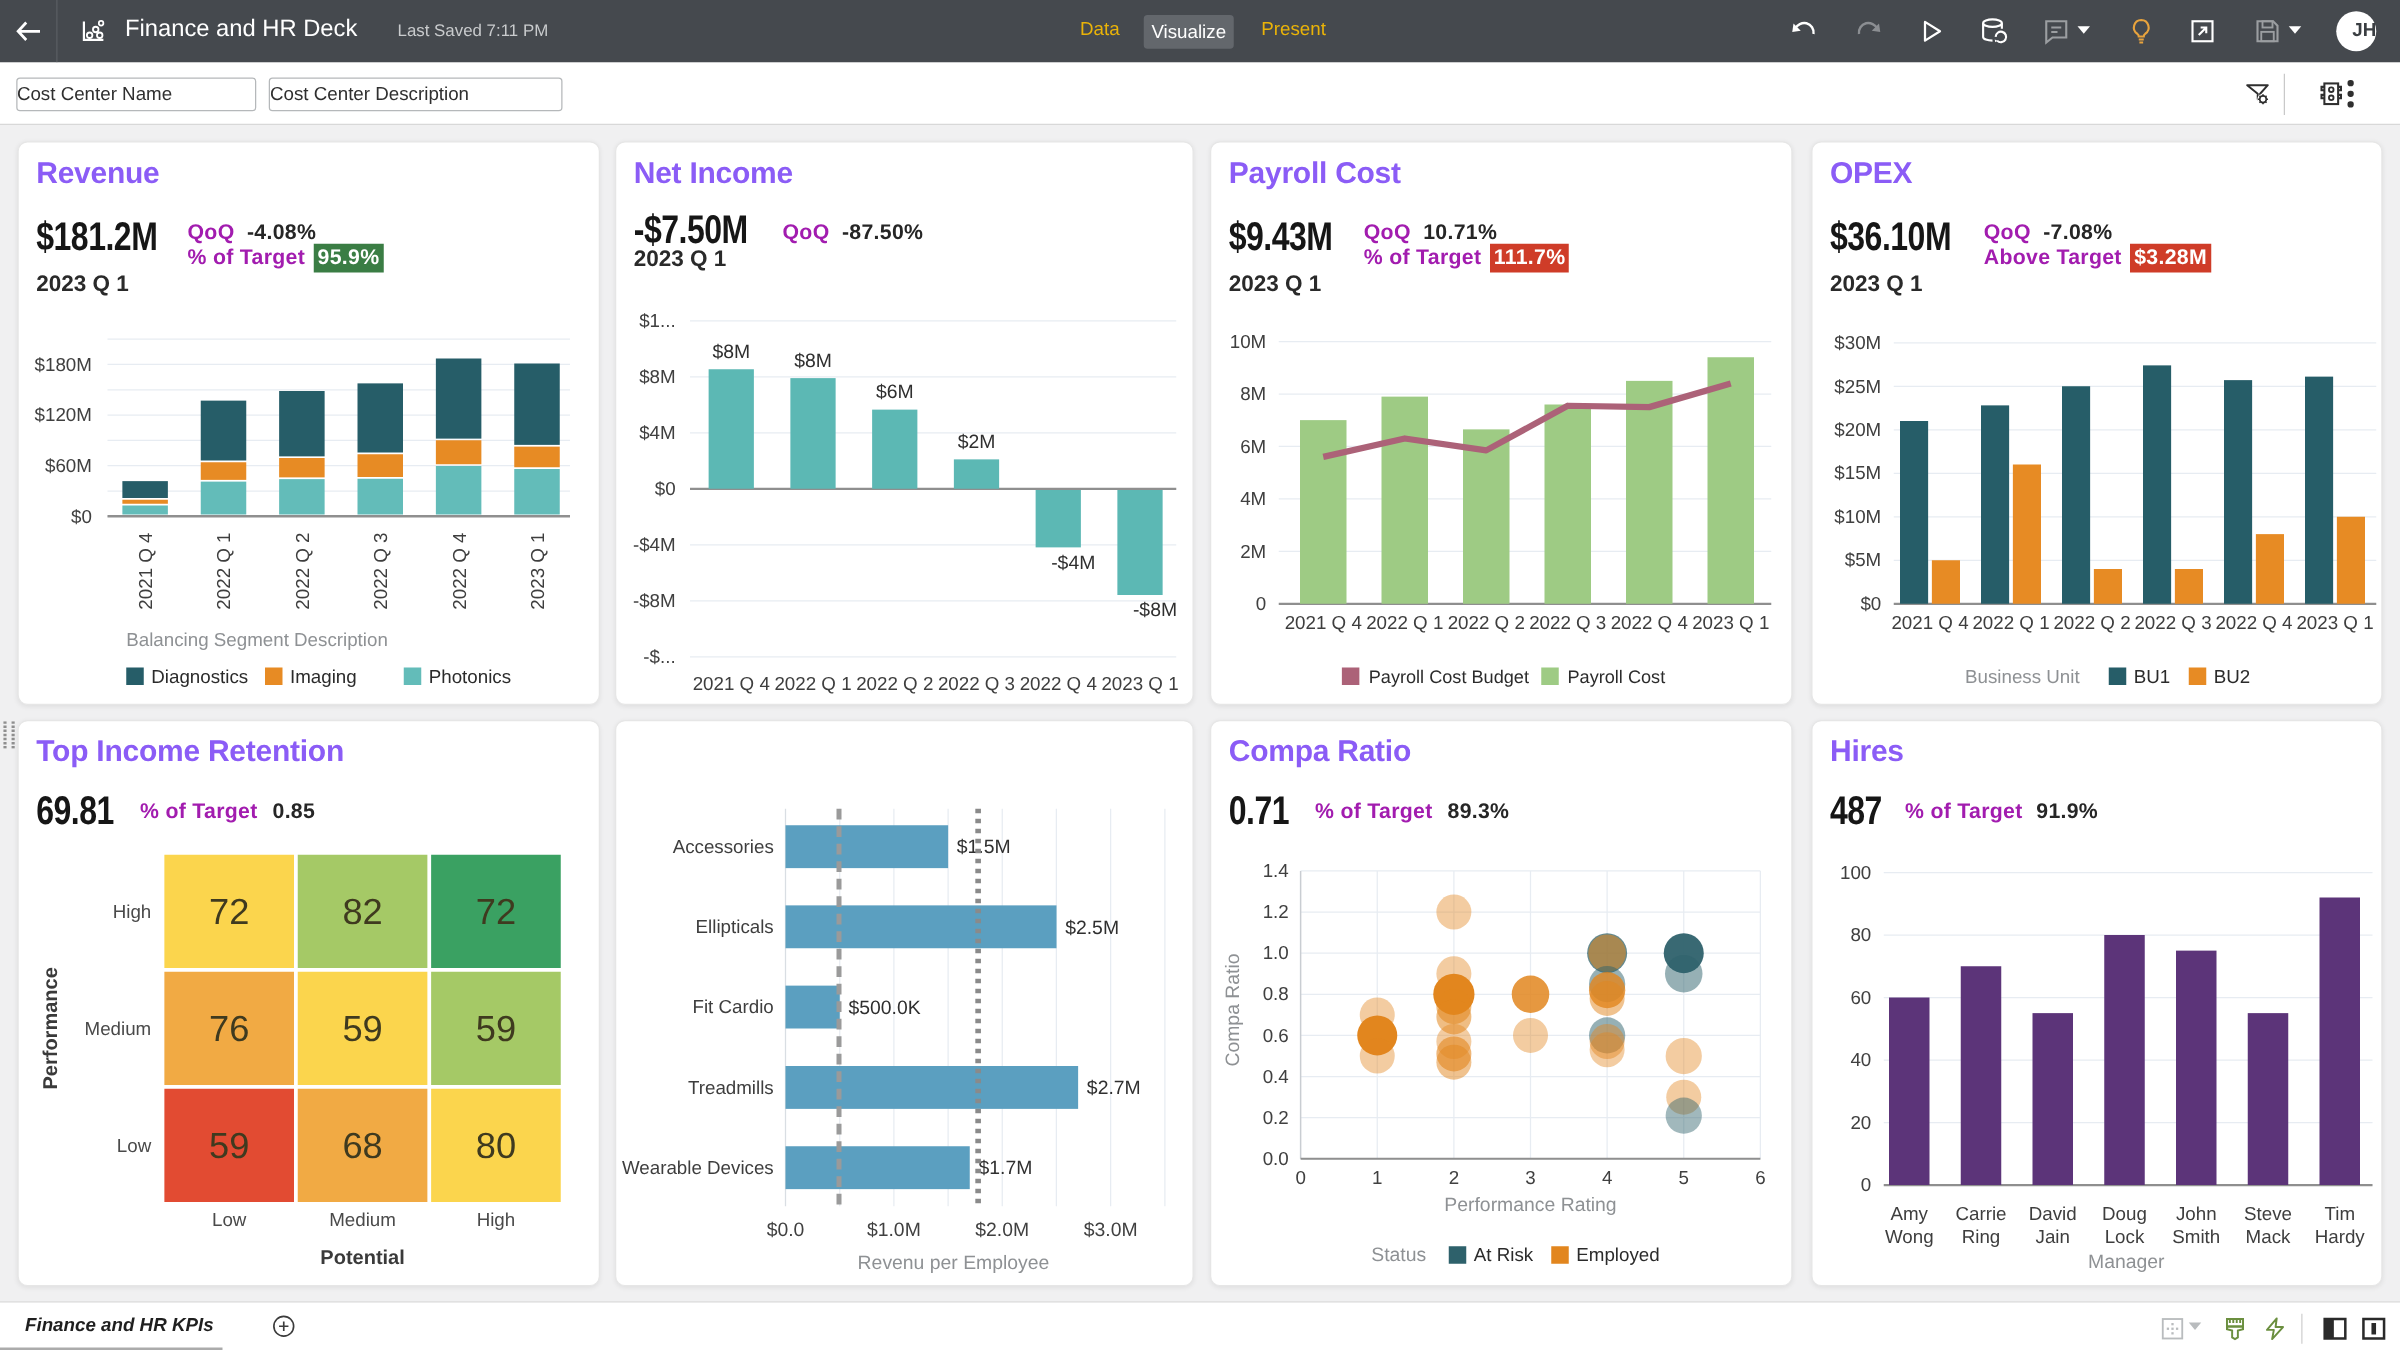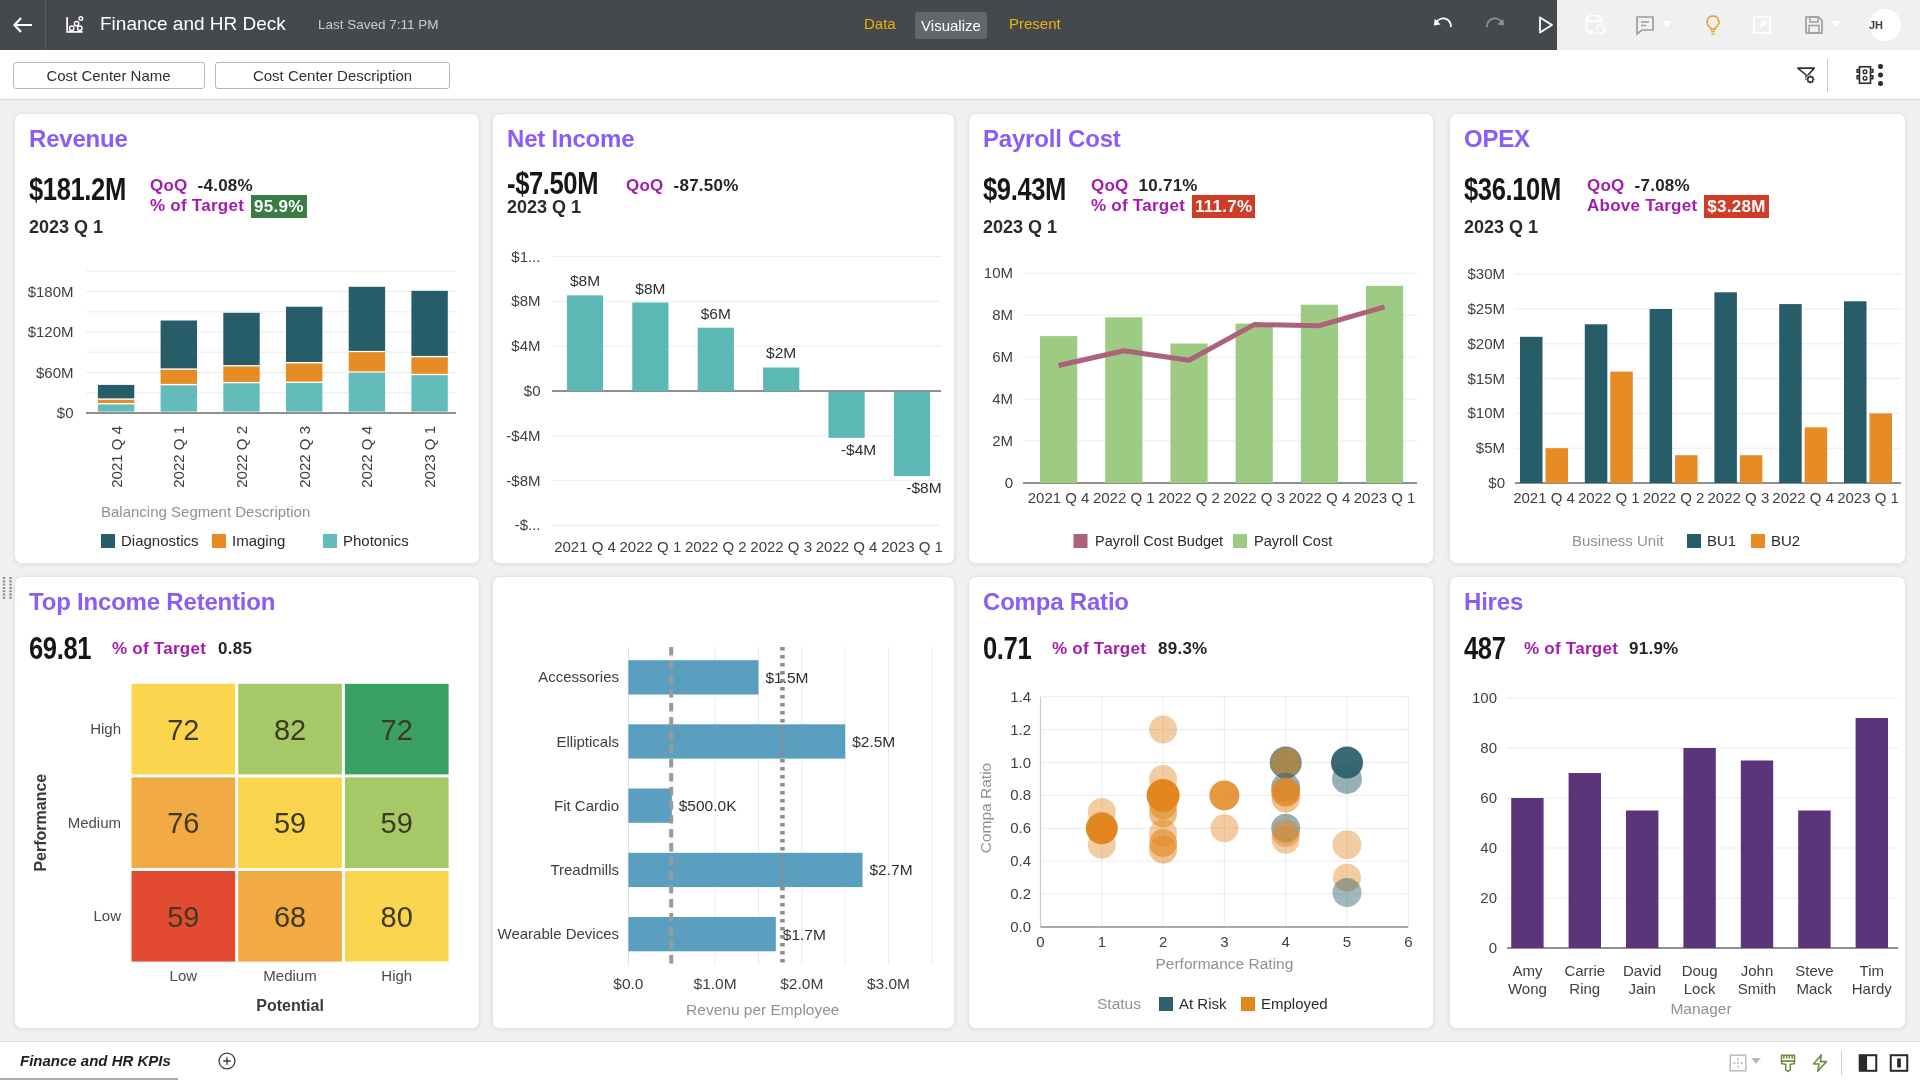--- a/index.html
+++ b/index.html
@@ -1,34 +1,34 @@
 <!DOCTYPE html>
 <html><head><meta charset="utf-8">
 <style>
 * { margin:0; padding:0; box-sizing:border-box; }
 html,body { width:1920px; height:1080px; overflow:hidden;
   font-family:"Liberation Sans", sans-serif; background:#f0f0f1; }
-#topbar { position:absolute; left:0; top:0; width:1557px; height:50px; background:#45494e; }
+#topbar { position:absolute; left:0; top:0; width:1920px; height:50px; background:#45494e; }
 #backwrap { position:absolute; left:0; top:0; width:46px; height:50px; border-right:1px solid #5a5e63; }
 #backarrow { position:absolute; left:11px; top:13px; width:24px; height:24px; }
 #charticon { position:absolute; left:63px; top:14px; width:22px; height:22px; }
 #ttitle { position:absolute; left:100px; top:13px; font-size:19px; color:#fff; }
 #tsaved { position:absolute; left:318px; top:17px; font-size:13.5px; color:#c9cbcd; }
 .tmenu { position:absolute; top:15px; font-size:15px; color:#eab308; }
 #visualize { position:absolute; left:915px; top:12px; width:72px; height:27px; background:#63676c;
    border-radius:3px; color:#ffffff; font-size:15px; text-align:center; line-height:27px; }
 .ticon { position:absolute; top:13px; width:24px; height:24px; }
 .caret { position:absolute; width:0; height:0; border-left:5px solid transparent;
   border-right:5px solid transparent; border-top:6px solid #fff; }
 #avatar { position:absolute; left:1869px; top:9px; width:32px; height:32px; border-radius:50%;
-  background:#fff; color:#3a3e42; font-size:11px; font-weight:bold; text-align:left; line-height:32px; }
+  background:#fff; color:#3a3e42; font-size:15px; font-weight:bold; text-align:right; line-height:32px; }
 #filterbar { position:absolute; left:0; top:50px; width:1920px; height:50px; background:#fff;
   border-bottom:1px solid #d8d8d8; }
 .fchip { position:absolute; top:11.5px; height:27px; border:1px solid #b5b8ba; border-radius:3px;
-  font-size:15px; color:#2f2f2f; text-align:center; line-height:25px; background:#fff; }
+  font-size:15px; color:#2f2f2f; text-align:left; line-height:25px; background:#fff; }
 .ficon { position:absolute; width:22px; height:22px; }
 #filterbar .ficon { top:14px; }
 .kebab { position:absolute; width:4.5px; height:4.5px; border-radius:50%; background:#2f2f2f;
   box-shadow: 0 8.5px 0 #2f2f2f, 0 17px 0 #2f2f2f; }
 #main { position:absolute; left:0; top:100px; width:1920px; height:941px; background:#f0f0f1; }
 .card { position:absolute; background:#fff; border:1px solid #e6e6e6; border-radius:8px;
   box-shadow:0 1px 4px rgba(0,0,0,0.07); }
 .card .chart { position:absolute; left:0; top:0; }
 .card svg text { font-family:"Liberation Sans", sans-serif; }
 .ctitle { position:absolute; left:14px; top:11px; font-size:24px; font-weight:bold; color:#8b5cf6;

